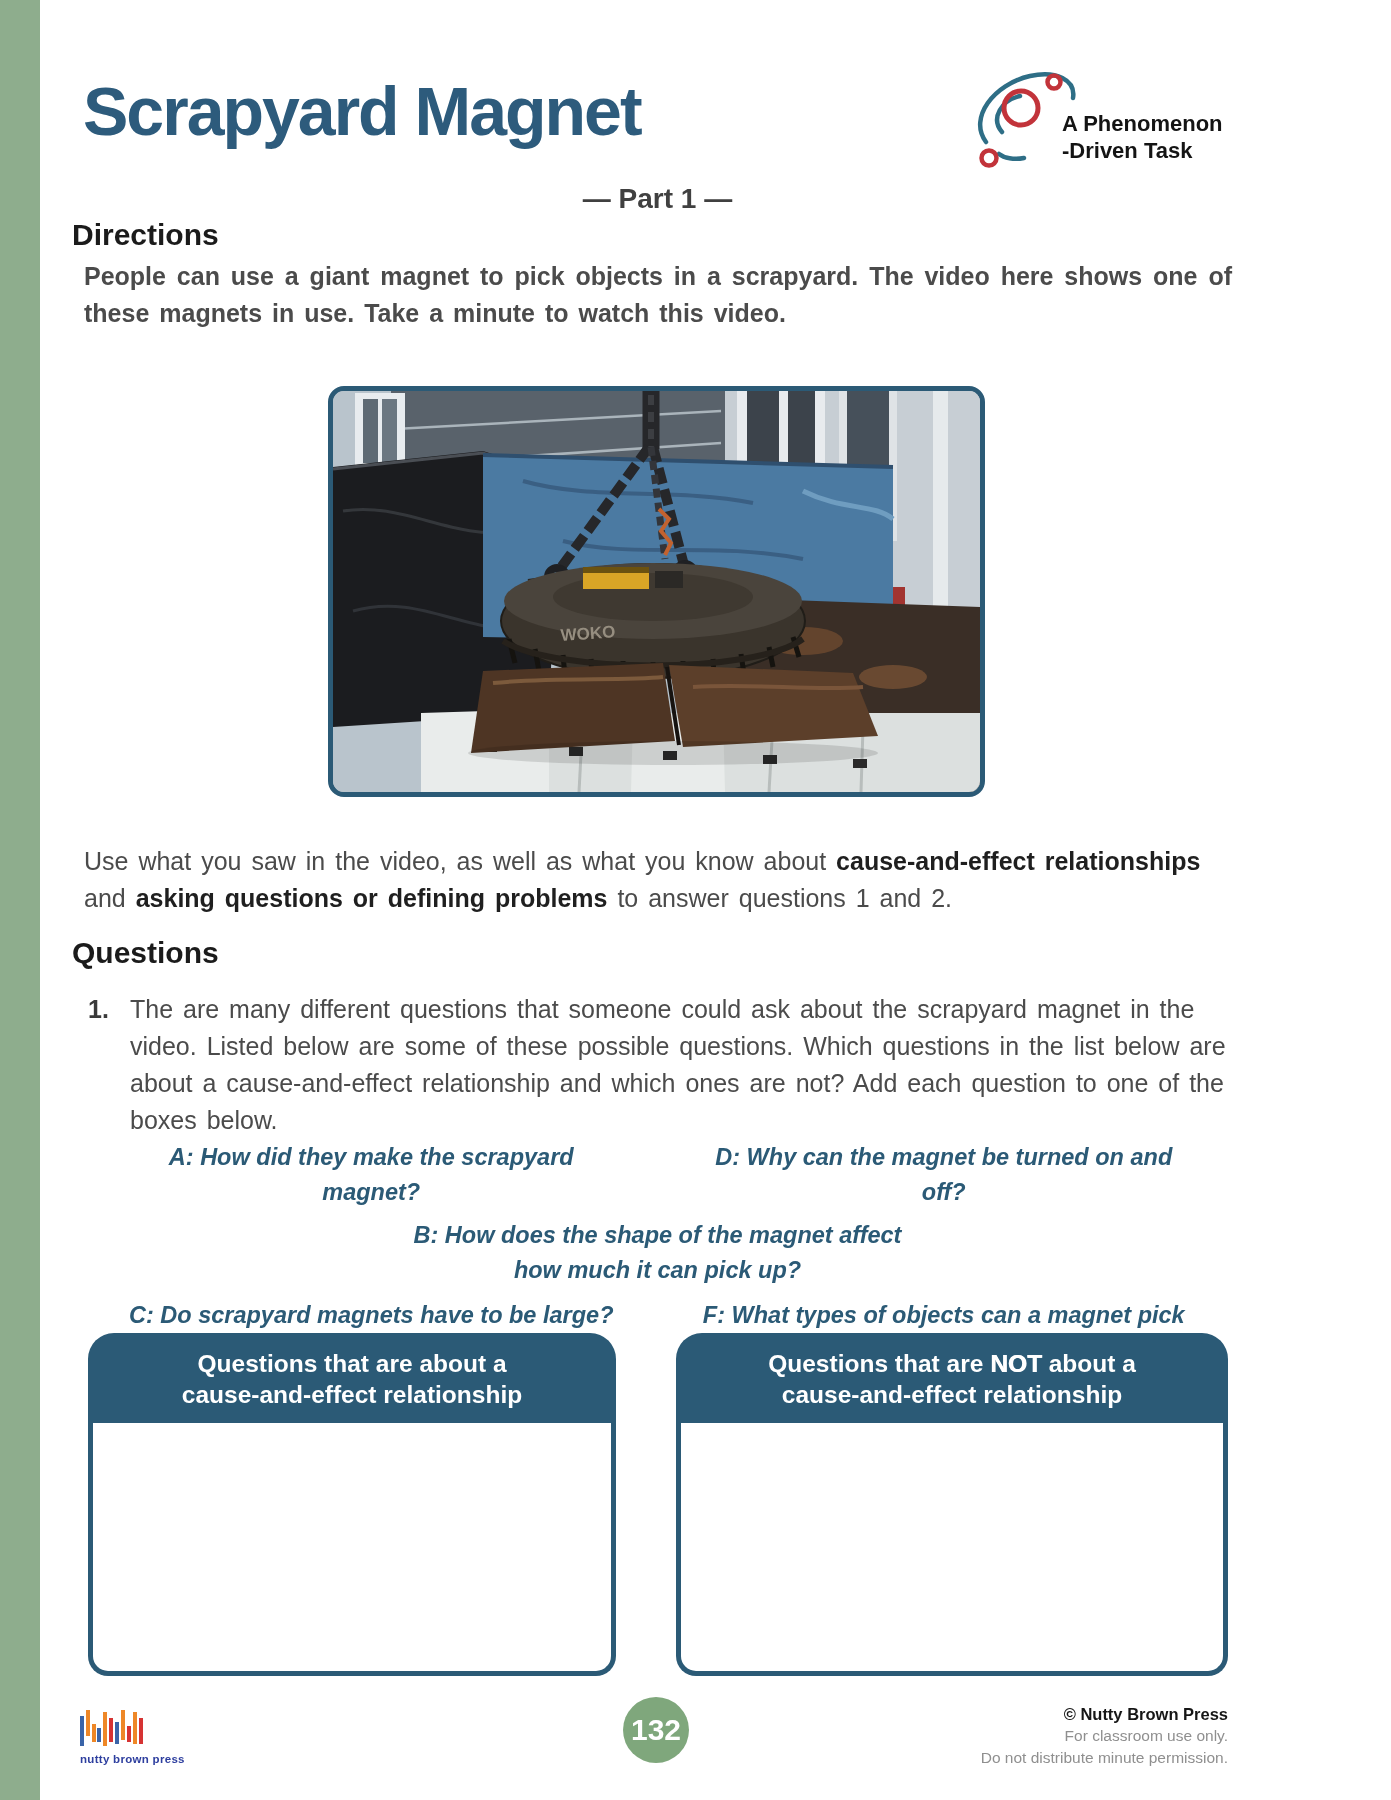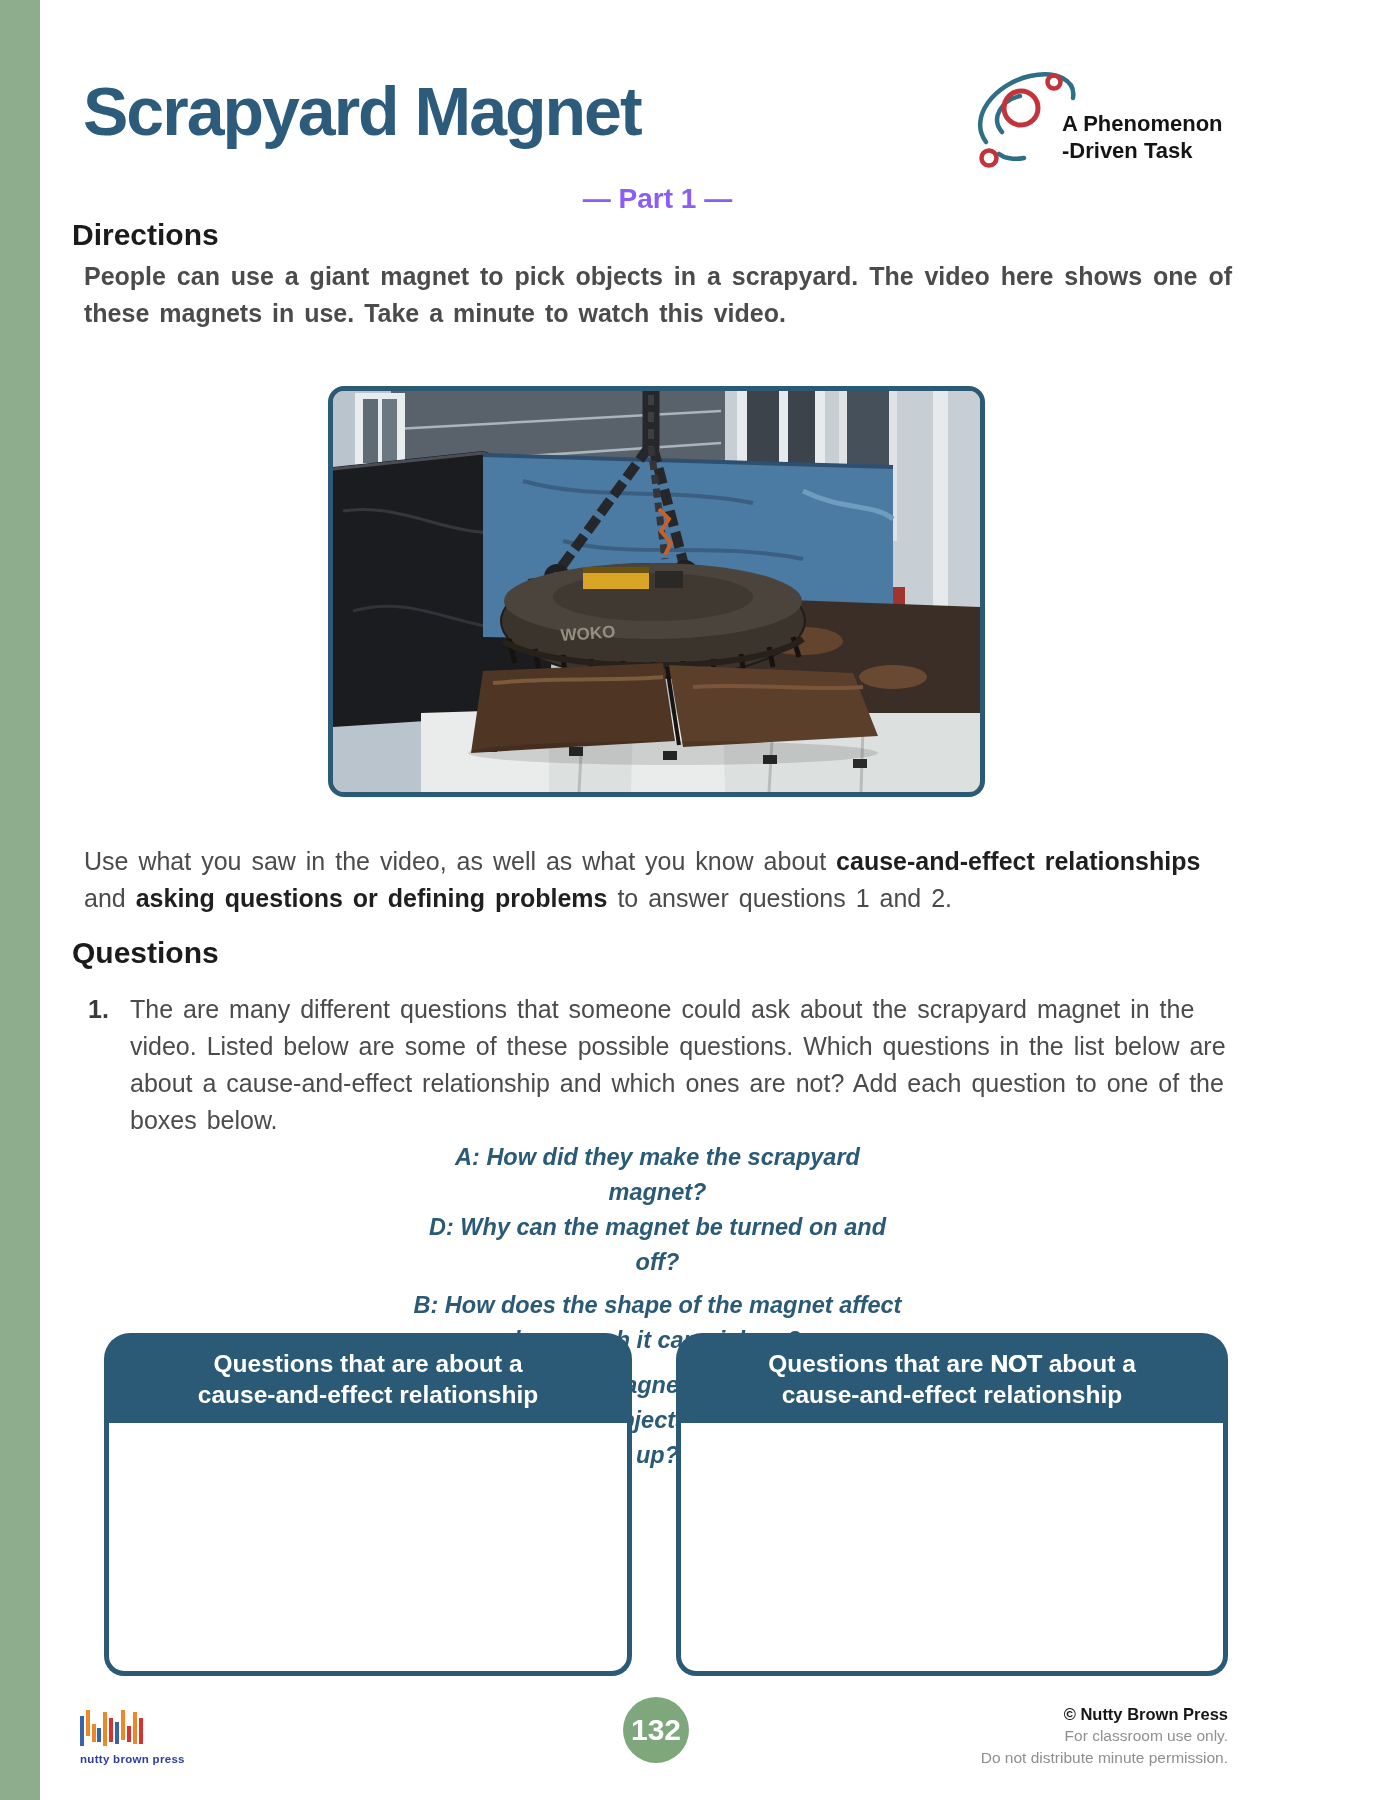--- a/index.html
+++ b/index.html
@@ -16,21 +16,21 @@
   }
 
   .logo { position:absolute; left:972px; top:66px; width:300px; height:115px; }
   .logo-text {
     position:absolute; left:90px; top:44px; font-size:22px; font-weight:bold;
     color:#141414; line-height:27px; white-space:nowrap;
   }
 
   .part {
     position:absolute; left:85px; top:183px; width:1145px; text-align:center;
-    font-size:28px; font-weight:bold; color:#8b5cf6;
+    font-size:28px; font-weight:bold; color:#404040;
   }
 
   .h2 { position:absolute; left:72px; font-size:30px; font-weight:bold; color:#1b1b1b; }
   .h-directions { top:218px; }
   .h-questions  { top:936px; }
 
   .body-text { font-size:25px; line-height:37px; color:#4b4b4b; word-spacing:3px; }
   .para1 { position:absolute; left:84px; top:258px; width:1148px; text-align:justify;font-weight:bold; }
   .para2 { position:absolute; left:84px; top:843px; width:1150px; }
   .para2 b, .q1-text b { color:#1f1f1f; }
@@ -38,30 +38,30 @@
   .photo {
     position:absolute; left:328px; top:386px; width:657px; height:411px;
     border:5px solid #2b5a76; border-radius:16px; overflow:hidden; background:#b9c4cc;
   }
 
   .q1 { position:absolute; left:88px; top:991px; width:1145px; display:flex; }
   .q1-num { width:42px; font-size:25px; line-height:37px; font-weight:bold; color:#3a3a3a; flex:0 0 auto; }
   .q1-text { flex:1; }
 
   .opts { position:absolute; left:85px; top:1140px; width:1145px; }
-  .opt-row { display:flex; margin-bottom:8px;flex-direction:column; }
+  .opt-row { display:flex; margin-bottom:8px; }
   .opt-cell { flex:1; text-align:center; }
   .opt-cell span {
     display:inline-block; max-width:505px; font-size:23.5px; line-height:35px;
     font-style:italic; font-weight:bold; color:#2b5a76;
   }
   .opt-row.tall { margin-bottom:10px; }
 
   .sort-box { position:absolute; top:1333px; height:343px; }
-  .box-left  { left:104px;  width:528px; }
+  .box-left  { left:88px;  width:528px; }
   .box-right { left:676px; width:552px; }
   .box-head {
     height:90px; background:#2b5a76; border-radius:26px 26px 0 0;
     color:#ffffff; font-weight:bold; font-size:24.5px; line-height:31px;
     text-align:center; padding-top:15px;
   }
   .box-head .heavier { text-shadow:0.7px 0 0 #ffffff; }
   .box-body {
     position:absolute; left:0; right:0; top:90px; bottom:0; background:#ffffff;
     border:5px solid #2b5a76; border-top:none; border-radius:0 0 20px 20px;

